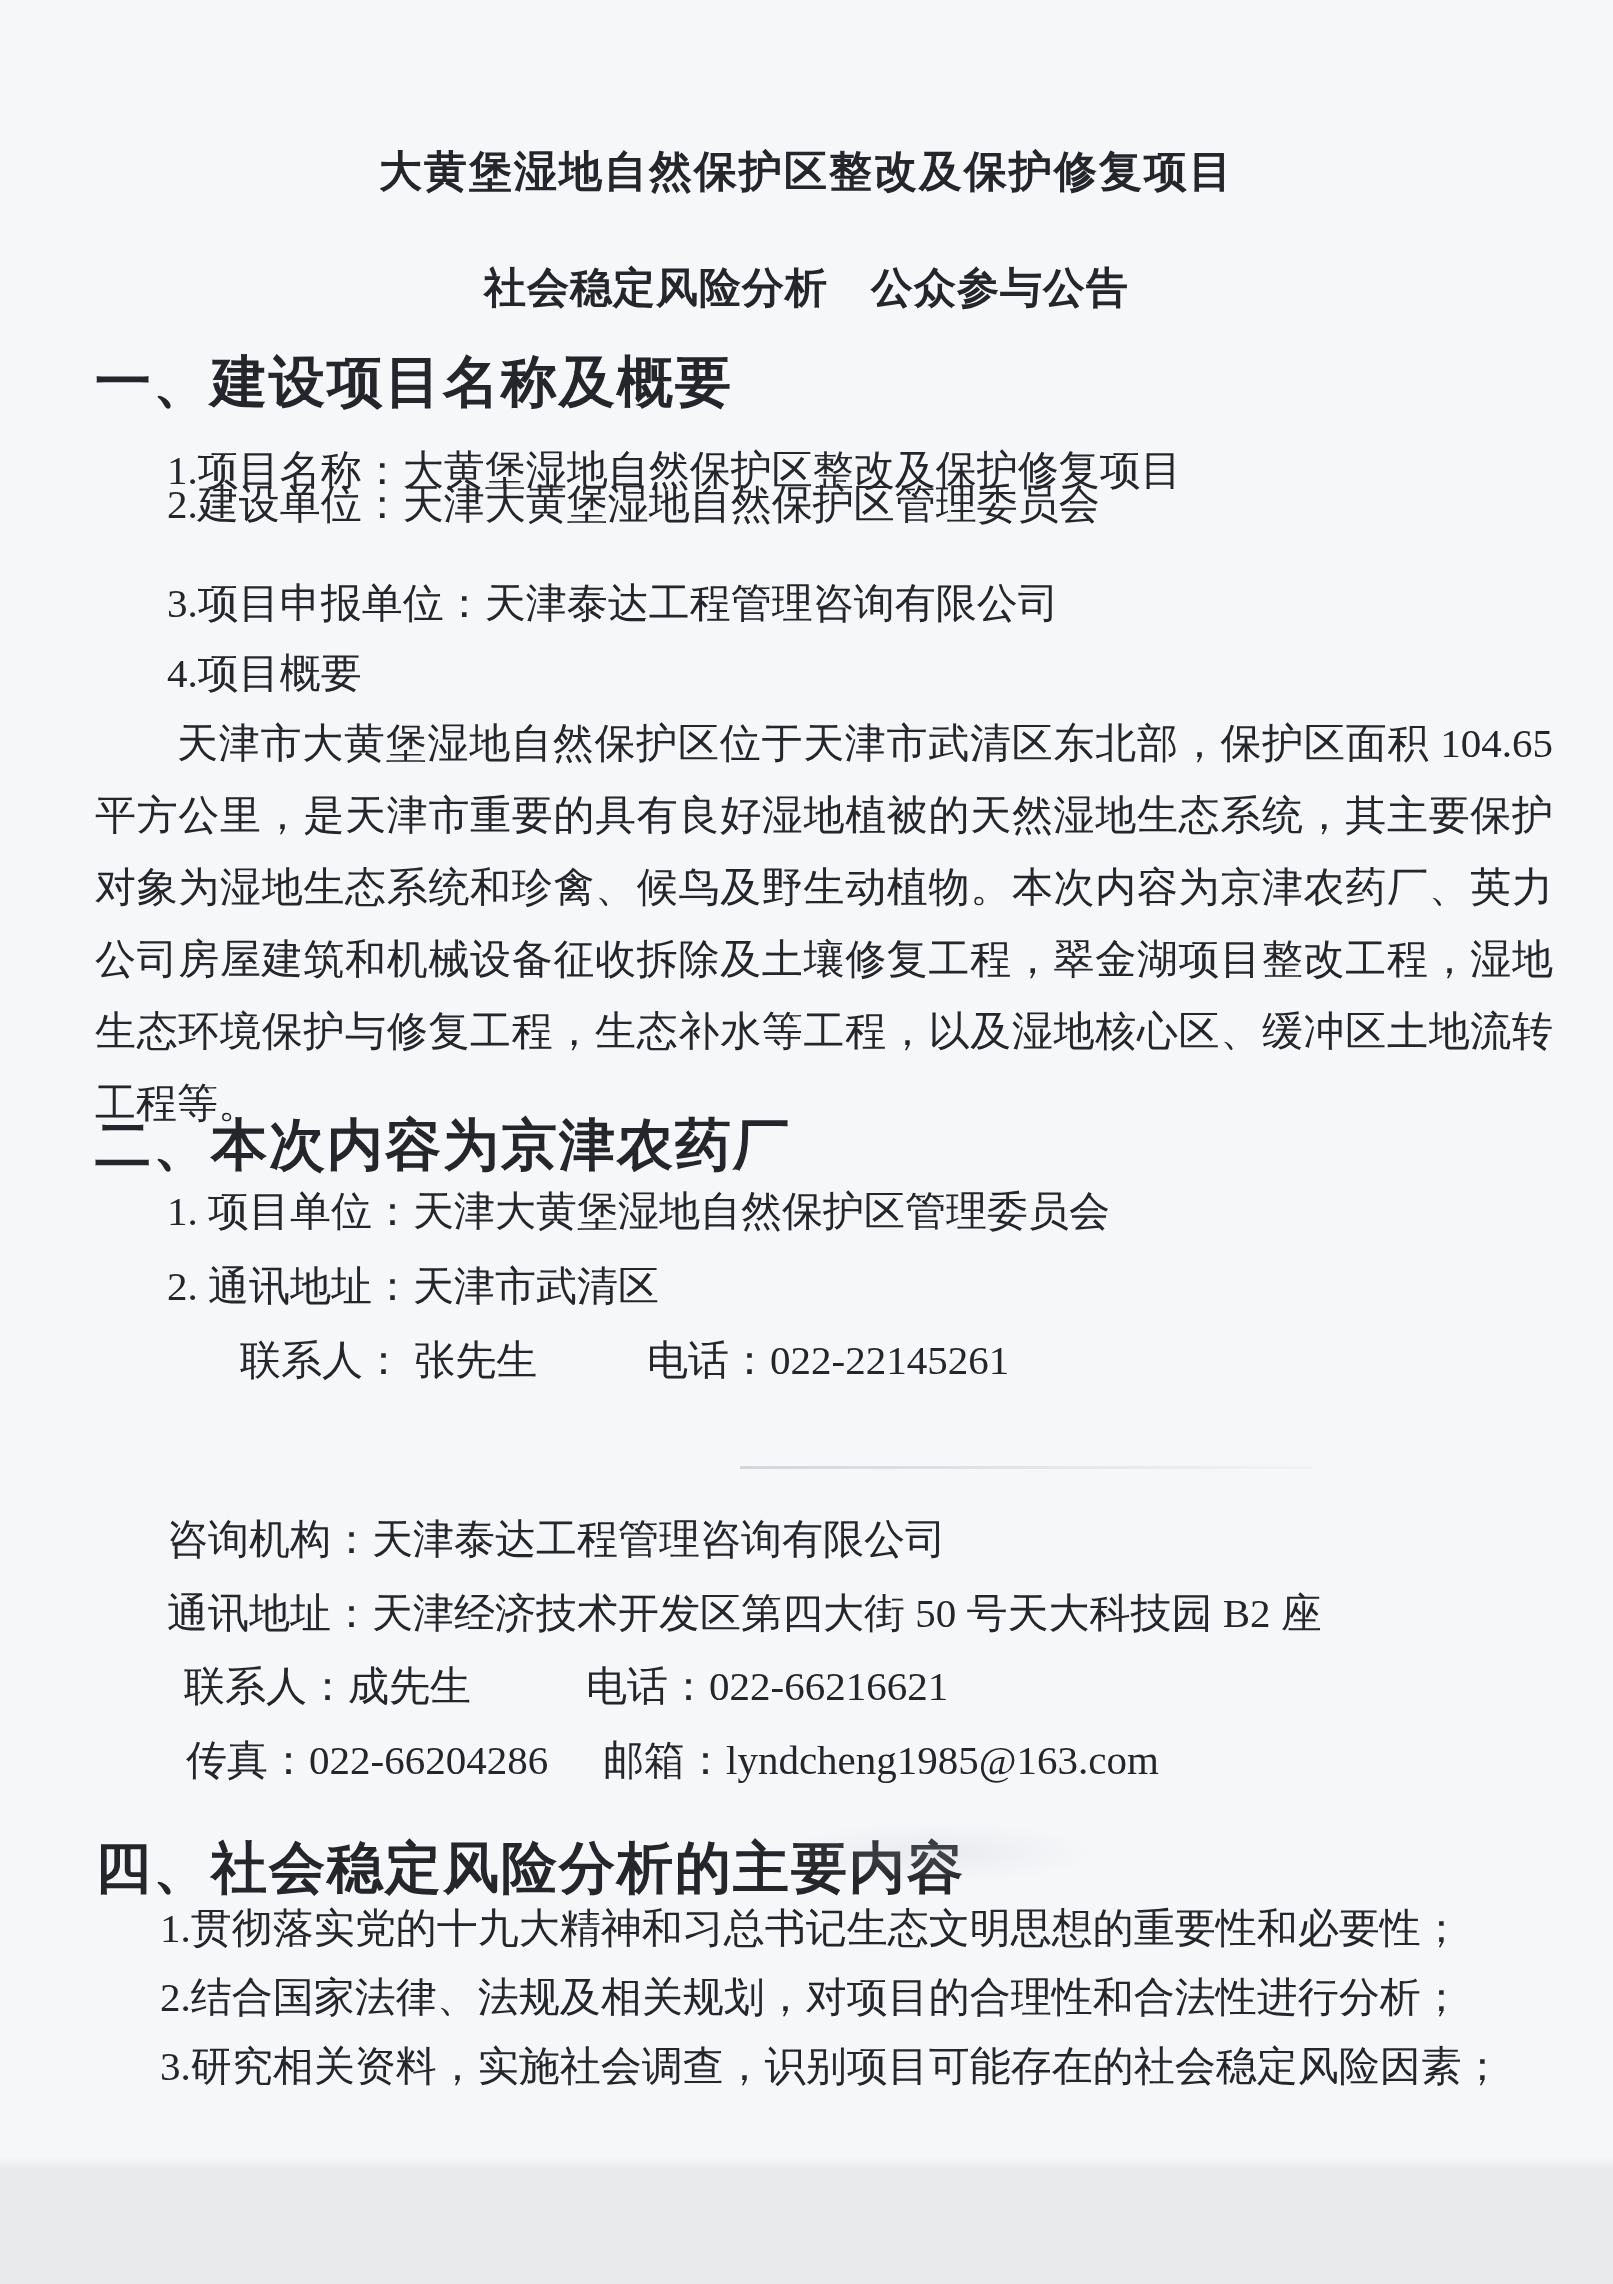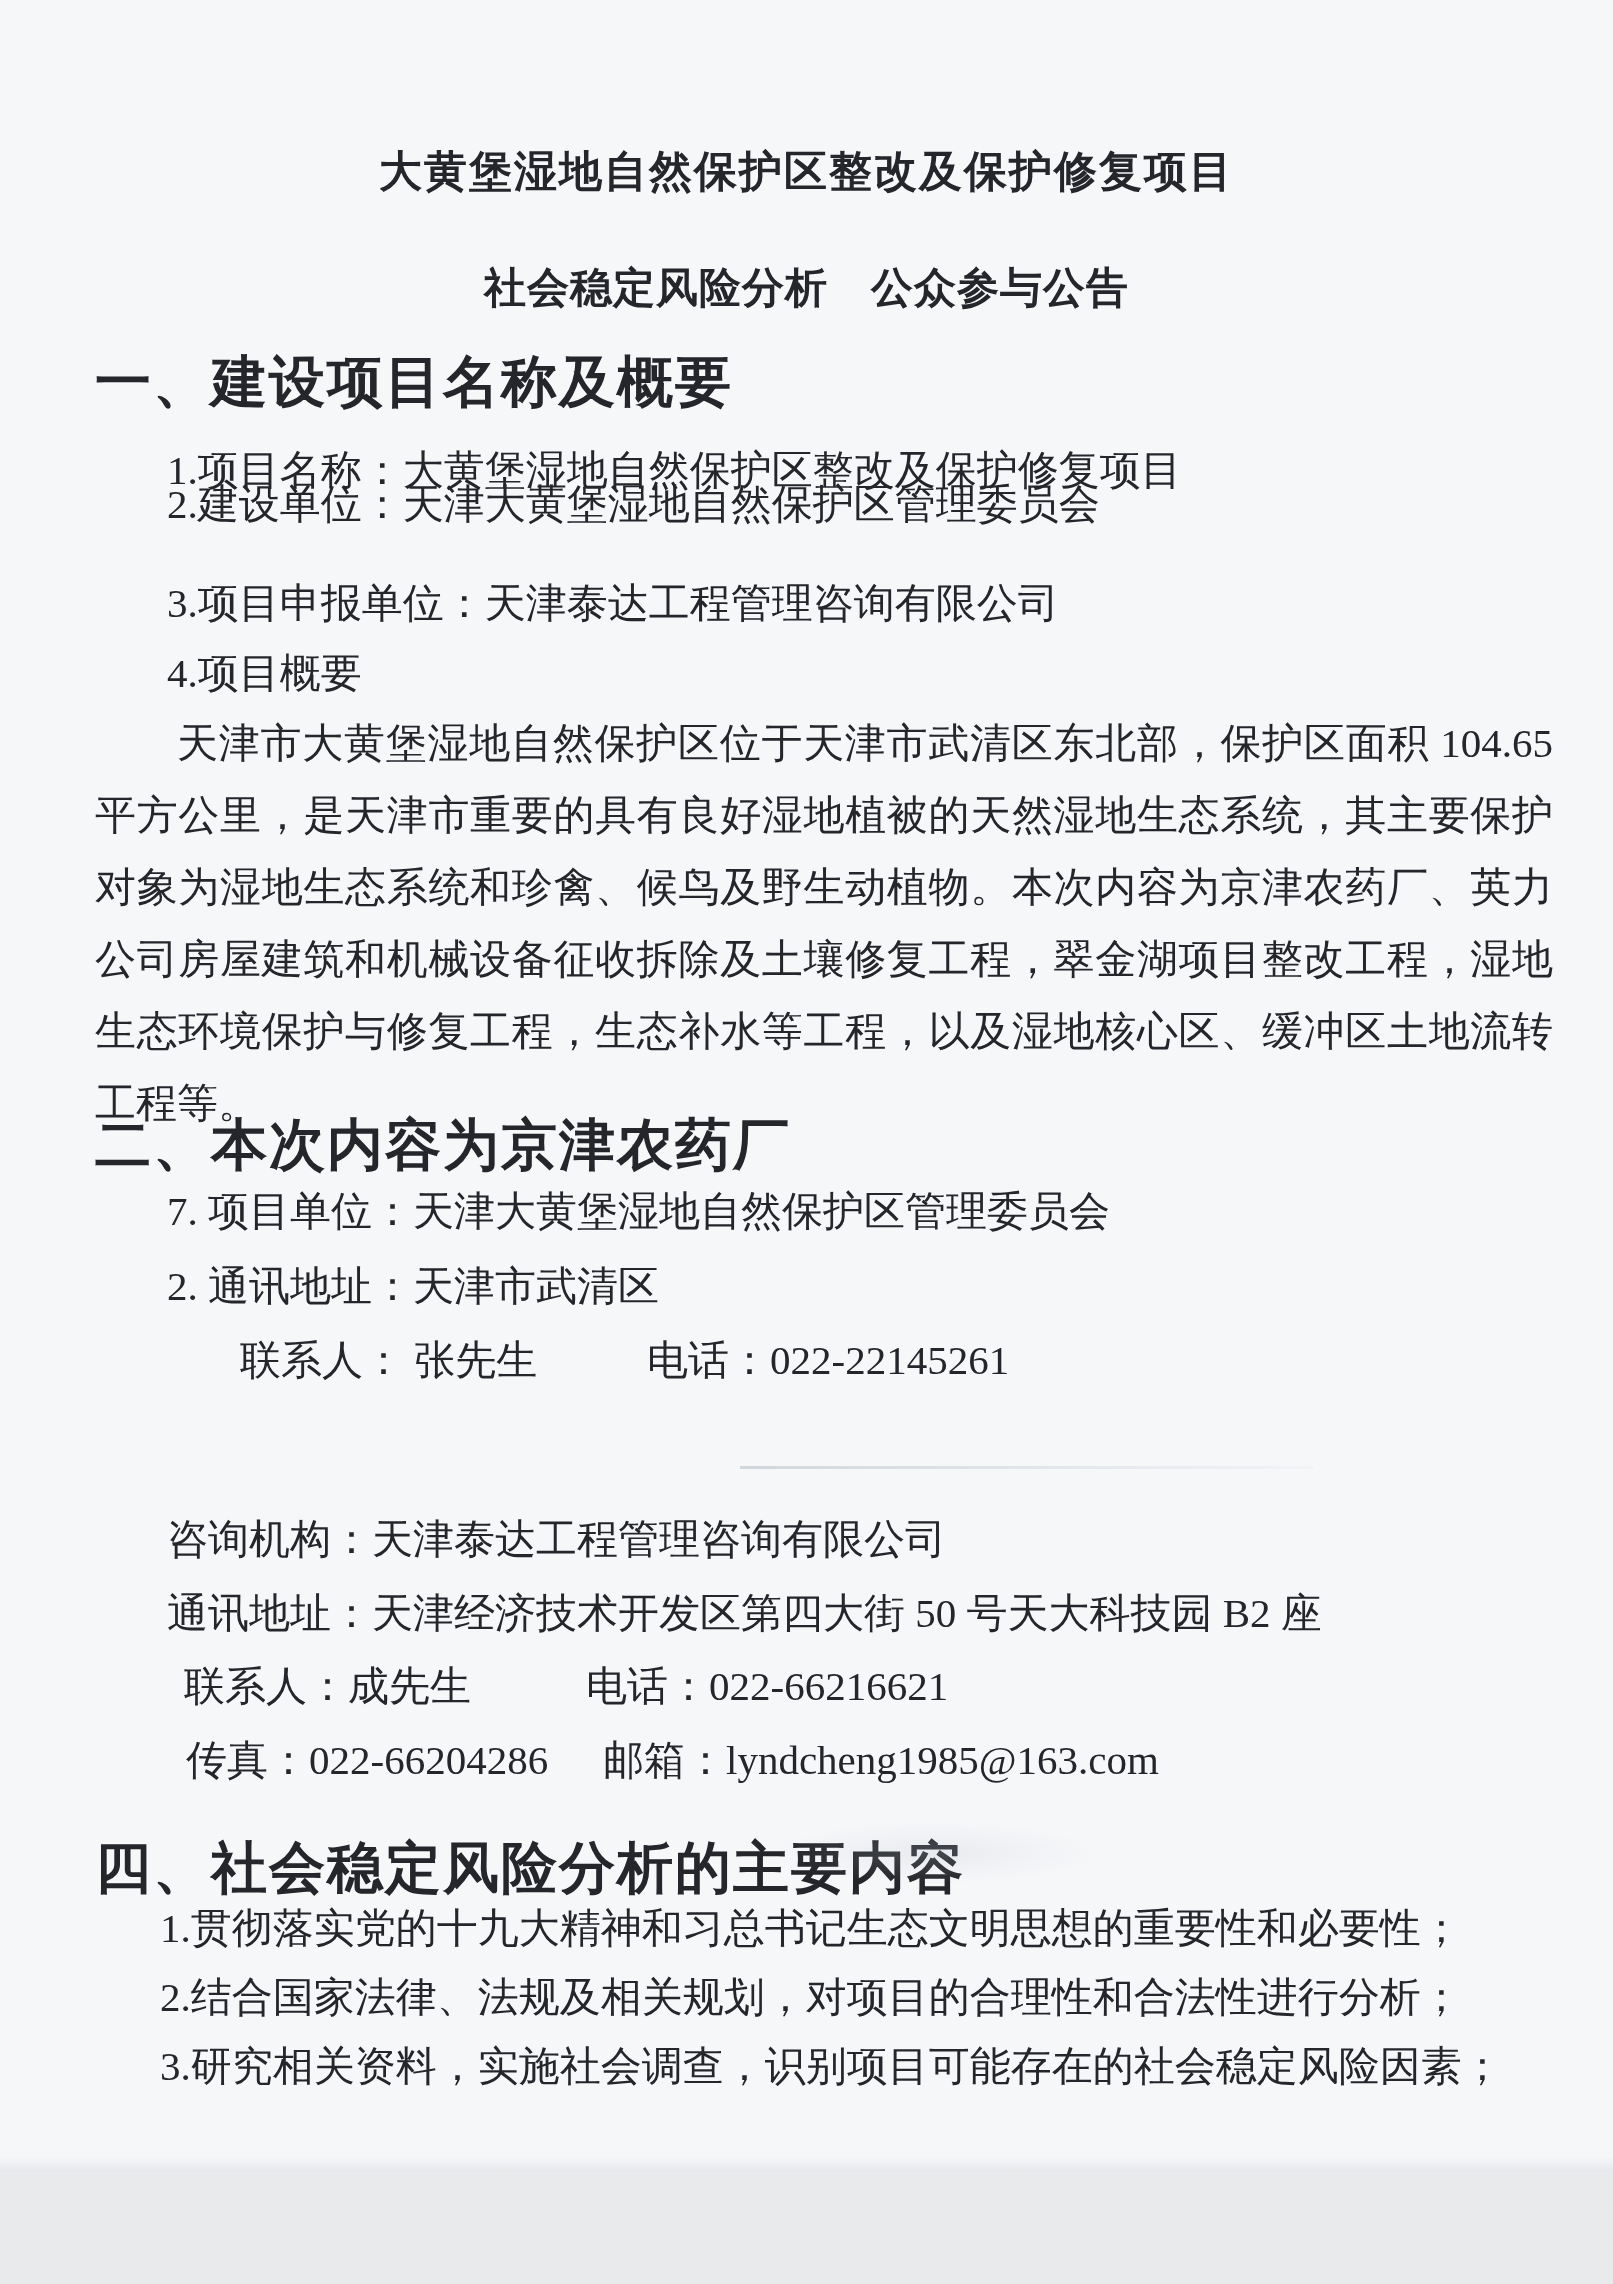--- a/index.html
+++ b/index.html
@@ -85,21 +85,21 @@
   <div class="abs subtitle">社会稳定风险分析　公众参与公告</div>
 
   <div class="abs heading h1">一、建设项目名称及概要</div>
   <div class="abs bodytext item s1i1">1.项目名称：大黄堡湿地自然保护区整改及保护修复项目</div>
   <div class="abs bodytext item s1i2">2.建设单位：天津大黄堡湿地自然保护区管理委员会</div>
   <div class="abs bodytext item s1i3">3.项目申报单位：天津泰达工程管理咨询有限公司</div>
   <div class="abs bodytext item s1i4">4.项目概要</div>
   <div class="abs para">天津市大黄堡湿地自然保护区位于天津市武清区东北部，保护区面积 104.65 平方公里，是天津市重要的具有良好湿地植被的天然湿地生态系统，其主要保护对象为湿地生态系统和珍禽、候鸟及野生动植物。本次内容为京津农药厂、英力公司房屋建筑和机械设备征收拆除及土壤修复工程，翠金湖项目整改工程，湿地生态环境保护与修复工程，生态补水等工程，以及湿地核心区、缓冲区土地流转工程等。</div>
 
   <div class="abs heading h2">二、本次内容为京津农药厂</div>
-  <div class="abs bodytext item s2i1">7. 项目单位：天津大黄堡湿地自然保护区管理委员会</div>
+  <div class="abs bodytext item s2i1">1. 项目单位：天津大黄堡湿地自然保护区管理委员会</div>
   <div class="abs bodytext item s2i2">2. 通讯地址：天津市武清区</div>
   <div class="abs bodytext row r2">
     <span class="f1">联系人： 张先生</span>
     <span class="f2">电话：022-22145261</span>
   </div>
 
   <div class="abs scanline"></div>
   <div class="abs bodytext s3a">咨询机构：天津泰达工程管理咨询有限公司</div>
   <div class="abs bodytext s3b">通讯地址：天津经济技术开发区第四大街 50 号天大科技园 B2 座</div>
   <div class="abs bodytext row r3a">

